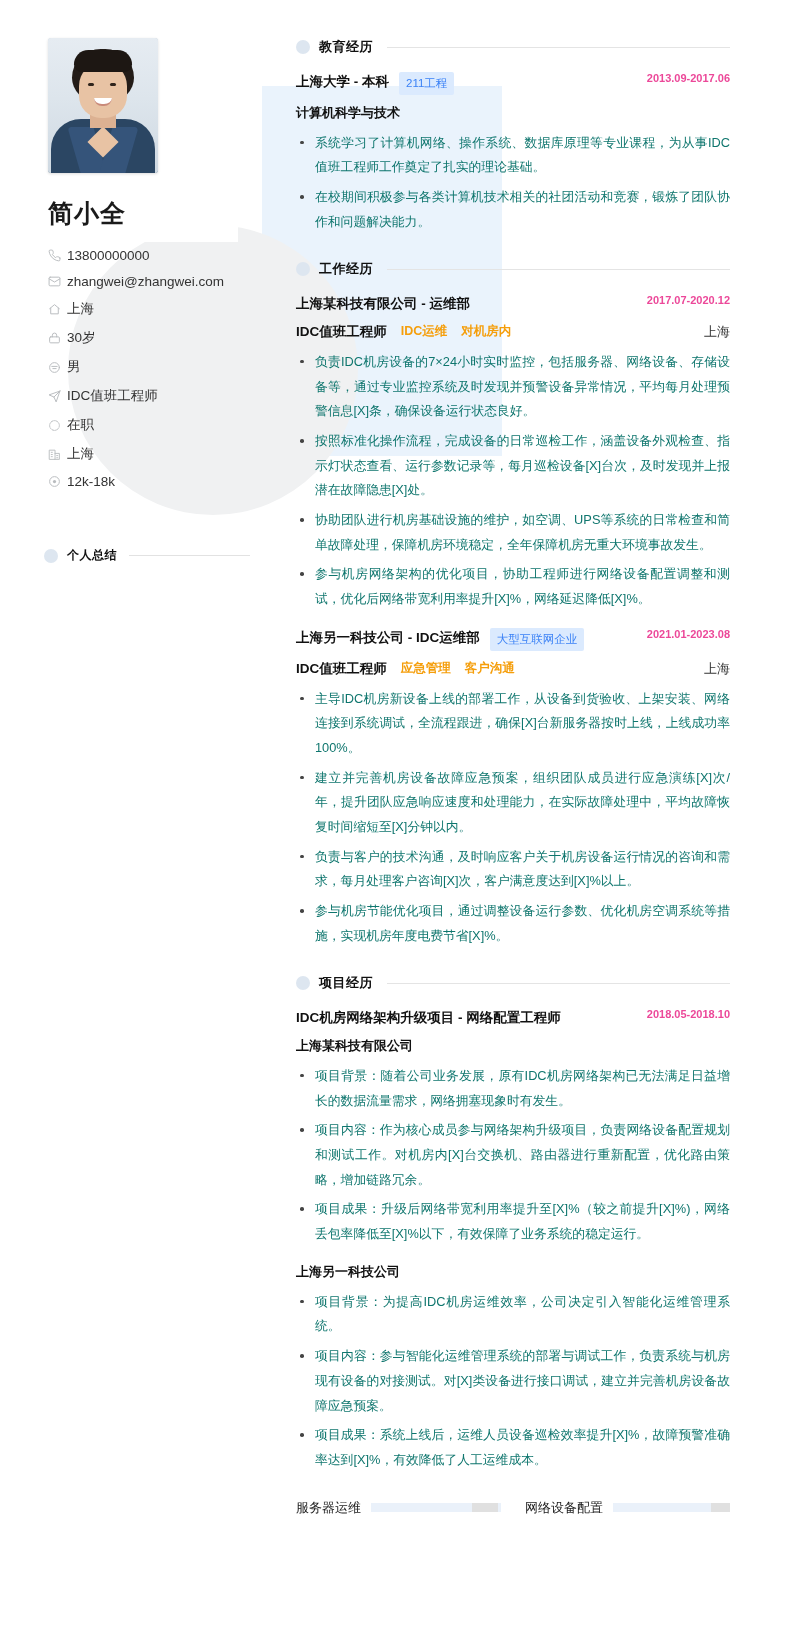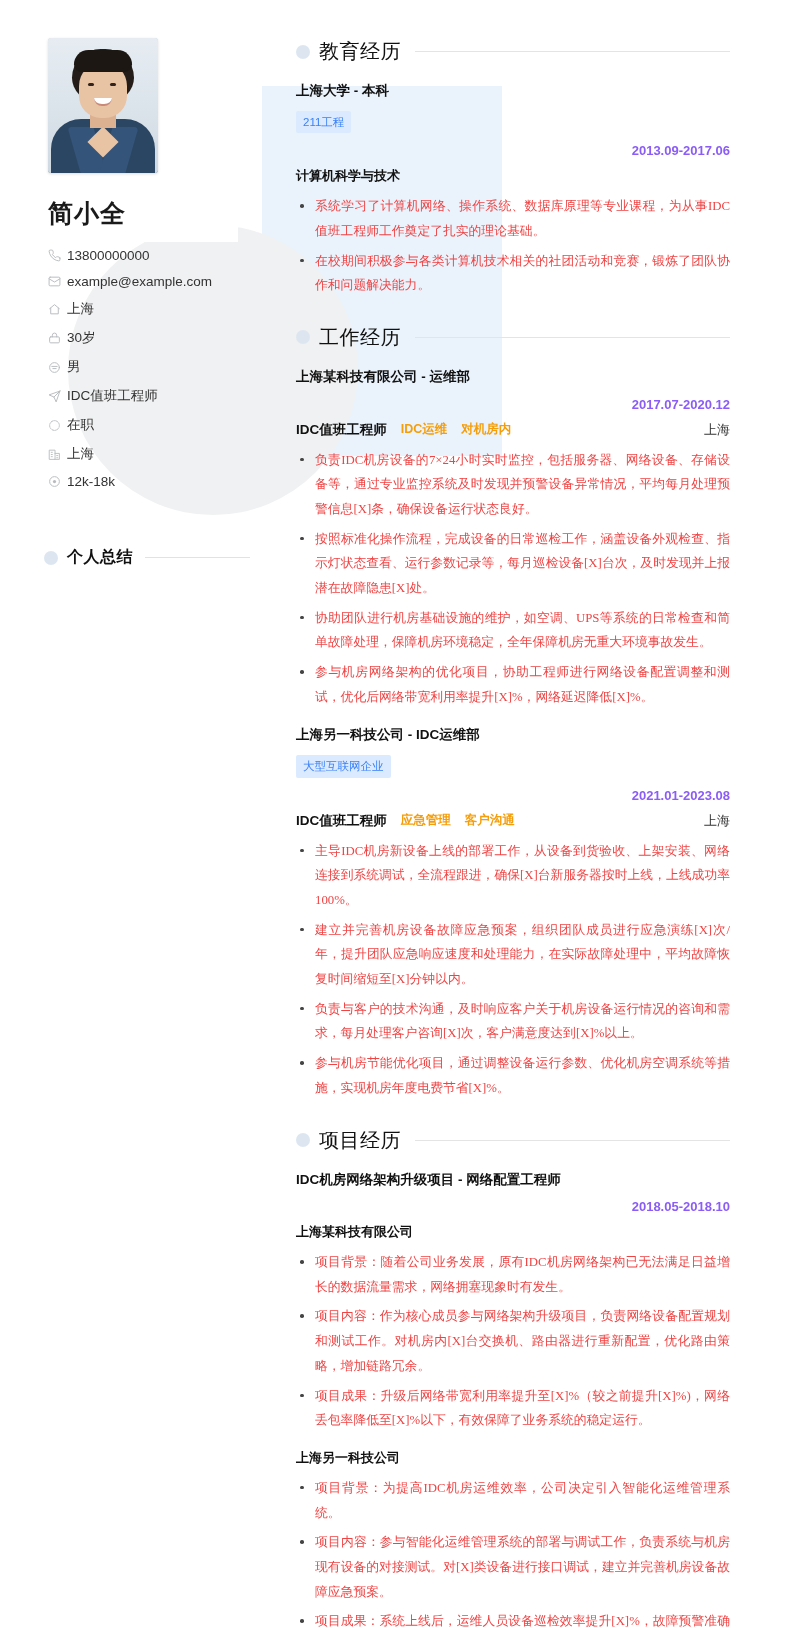--- a/index.html
+++ b/index.html
@@ -112,21 +112,21 @@
     position: relative;
   }
   .side-section-title .dot,
   .sec-head .dot {
     width: 14px; height: 14px; border-radius: 50%;
     background: #dde6f0;
     margin-right: 9px;
     flex: 0 0 14px;
   }
   .side-section-title .t {
-    font-size: 16px; font-weight: bold; color: #111; letter-spacing: .5px;
+    font-size: 12px; font-weight: bold; color: #111; letter-spacing: .5px;
   }
   .side-section-title .rule {
     flex: 1; height: 1px; background: #e2e2e2; margin-left: 12px; margin-right: 12px;
   }
   .summary-text {
     font-size: 13px;
     line-height: 2.05;
     color: #2f2f2f;
     width: 193px;
     text-align: justify;
@@ -135,70 +135,68 @@
   
   .main {
     flex: 1;
     padding: 38px 64px 30px 34px;
     min-width: 0;
   }
   .sec-head {
     display: flex; align-items: center;
     margin: 0 0 16px 0;
   }
-  .sec-head .t { font-size: 20px; font-weight: normal; color: #111; letter-spacing: .5px; white-space: nowrap; }
+  .sec-head .t { font-size: 13px; font-weight: bold; color: #111; letter-spacing: .5px; white-space: nowrap; }
   .sec-head .rule { flex: 1; height: 1px; background: #e4e4e4; margin-left: 14px; }
   .sec-block { margin-bottom: 26px; }
 
   .entry { margin-bottom: 16px; }
   .entry-row1 {
     display: flex; align-items: flex-start;
     gap: 10px;
     margin-bottom: 9px;
-    flex-direction: column;
   }
   .entry-org {
     font-size: 13.5px; font-weight: bold; color: #111;
     line-height: 1.45;
   }
   .badge-blue {
     background: #dbeafe;
     color: #3b82f6;
     font-size: 11.5px;
     padding: 3px 7px;
     line-height: 1.45;
     border-radius: 2px;
     max-width: 132px;
     flex: 0 1 auto;
   }
   .entry-date {
     margin-left: auto;
-    font-size: 13px; font-weight: bold; color: #8b5cf6;
+    font-size: 11px; font-weight: bold; color: #ec4899;
     white-space: nowrap;
     padding-left: 8px;
   }
   .entry-row2 {
     display: flex; align-items: center; gap: 14px;
     margin-bottom: 9px;
   }
   .entry-role { font-size: 13.5px; font-weight: bold; color: #111; }
   .tag-orange { color: #f59e0b; font-size: 12.5px; font-weight: bold; text-align: center; }
   .entry-loc { margin-left: auto; font-size: 13px; color: #333; white-space: nowrap; }
   .entry-major { font-size: 13px; font-weight: bold; color: #111; margin-bottom: 9px; }
 
   ul.bullets { list-style: none; }
   ul.bullets li {
     position: relative;
     padding-left: 19px;
     font-size: 12.8px;
     line-height: 1.93;
-    color: #ef4444;
+    color: #0f766e;
     margin-bottom: 5px;
     text-align: justify;
-    font-family: Liberation Serif, serif;
   }
   ul.bullets li::before {
     content: "";
     position: absolute;
     left: 4px; top: 10px;
     width: 3.5px; height: 3.5px;
     border-radius: 50%;
     background: #444;
   }
 
@@ -262,21 +260,21 @@
         <span>13800000000</span>
       </li>
 
       <li class="contact-item">
         <span class="ci">
           <svg width="13" height="13" viewBox="0 0 24 24" fill="none" stroke="currentColor" stroke-width="1.8" stroke-linecap="round" stroke-linejoin="round">
               <rect x="2" y="4" width="20" height="16" rx="2"></rect>
               <path d="m2 7 10 6 10-6"></path>
             </svg>
         </span>
-        <span>example@example.com</span>
+        <span>zhangwei@zhangwei.com</span>
       </li>
 
       <li class="contact-item">
         <span class="ci">
           <svg width="13" height="13" viewBox="0 0 24 24" fill="none" stroke="currentColor" stroke-width="1.8" stroke-linecap="round" stroke-linejoin="round">
               <path d="M3 10.5 12 3l9 7.5"></path>
               <path d="M5 9.5V20h14V9.5"></path>
             </svg>
         </span>
         <span>上海</span>

